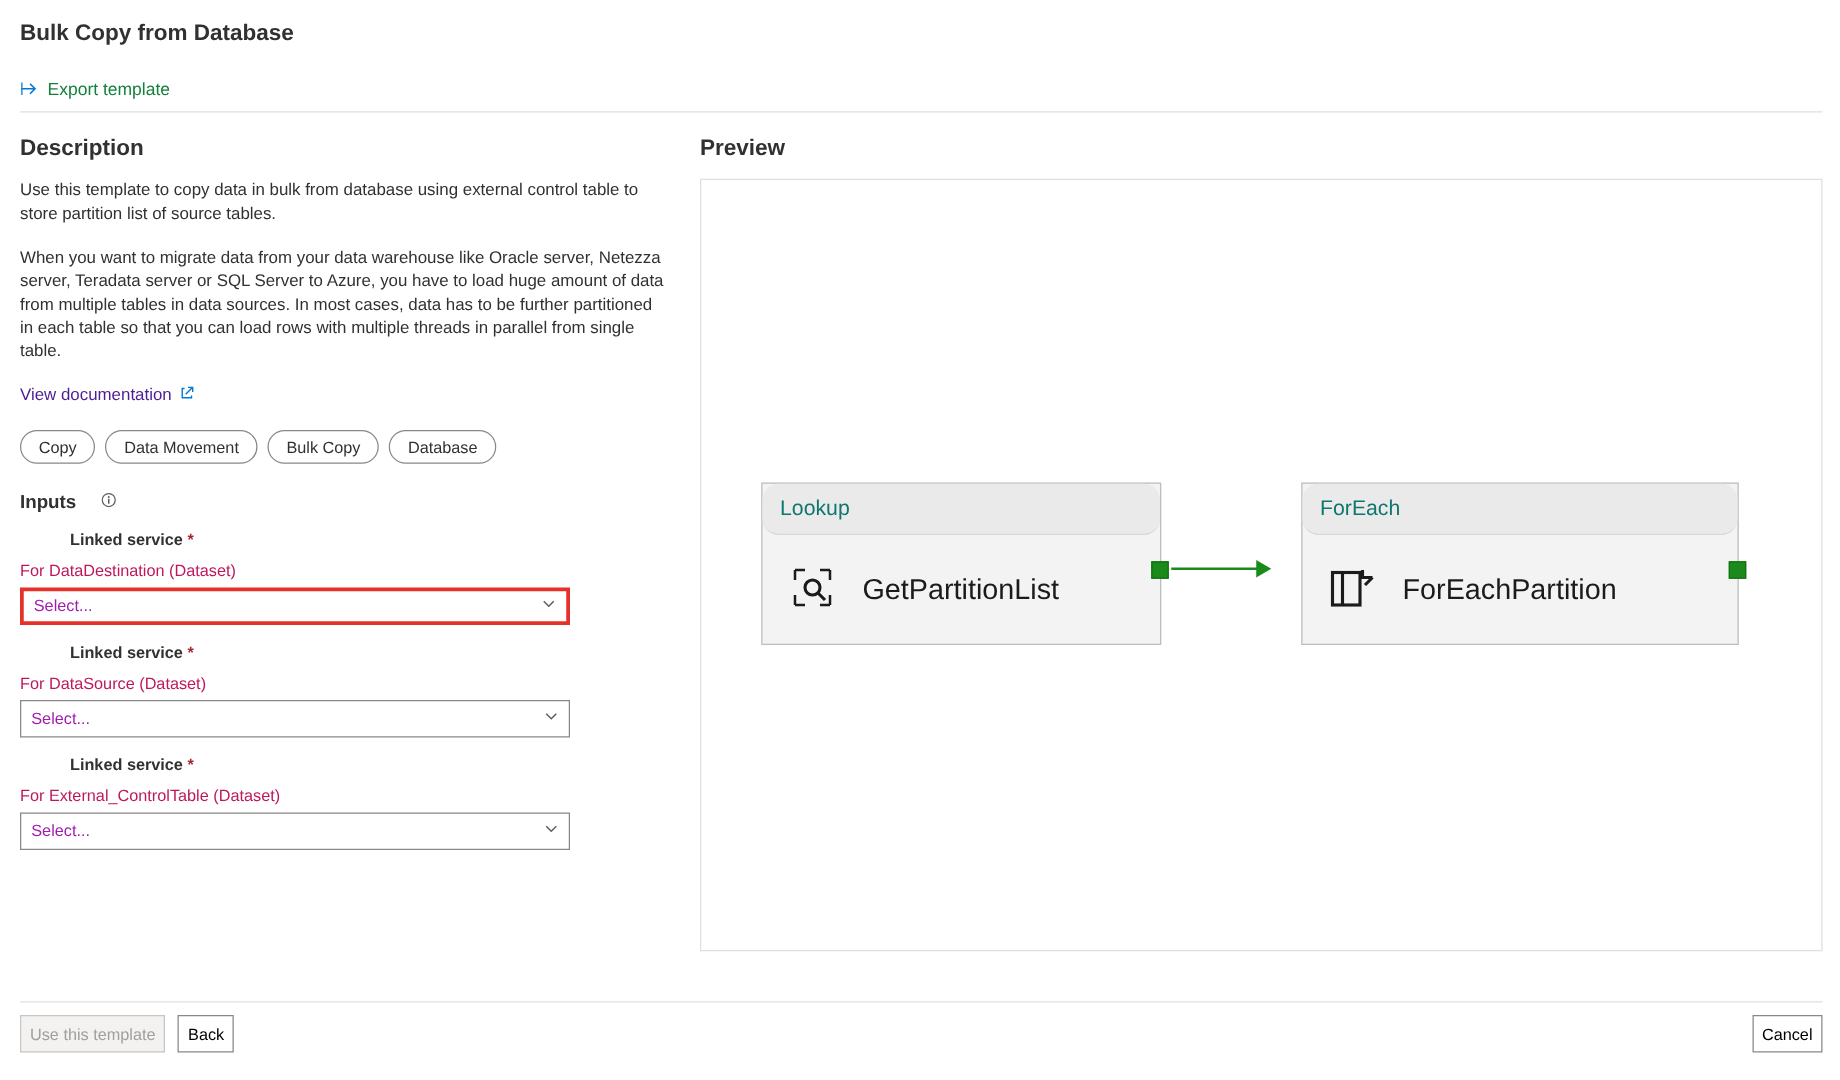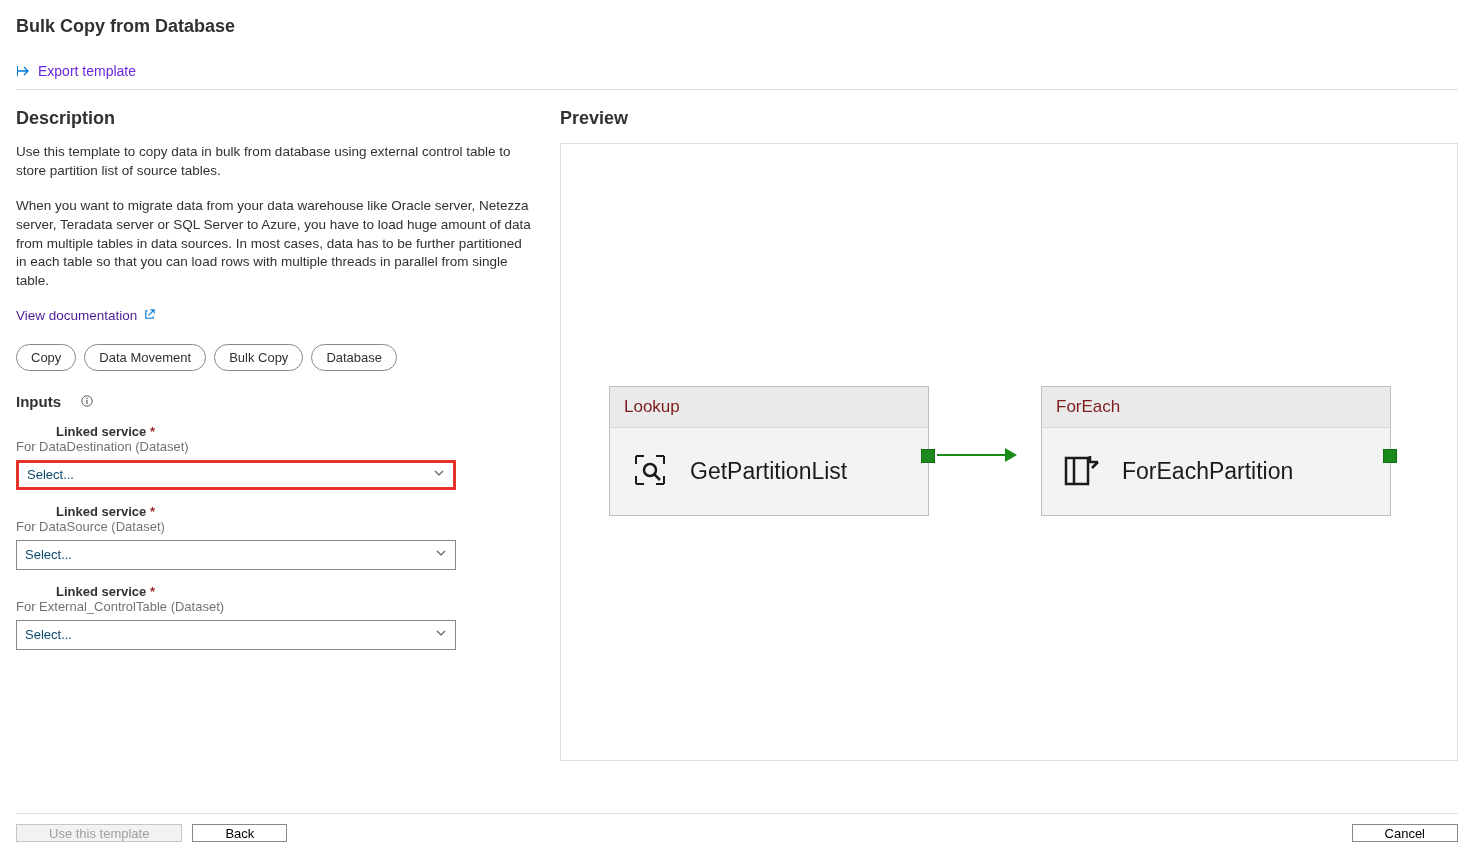--- a/index.html
+++ b/index.html
@@ -25,21 +25,21 @@
       display: flex;
       align-items: center;
       gap: 6px;
       padding-bottom: 10px;
       border-bottom: 1px solid #e1dfdd;
       margin-bottom: 18px;
     }
     .toolbar .export-link {
       display: inline-flex;
       gap: 6px;
-      color: #6d28d9;
+      color: #15803d;
       cursor: pointer;
     }
     .toolbar .export-icon {
       color: #0078d4;
       display: inline-flex;
     }
     .content {
       display: flex;
       gap: 24px;
     }
@@ -105,35 +105,35 @@
     }
     .field-label {
       font-size: 13px;
       font-weight: 600;
       color: #323130;
       padding-left: 40px;
     }
     .req { color: #a4262c; }
     .field-sublabel {
       font-size: 13px;
-      color: #737373;
+      color: #be185d;
       margin-bottom: 6px;
-      margin-top: 0;
+      margin-top: 10px;
     }
     .select-box {
       width: 440px;
       height: 30px;
       border: 1px solid #8a8886;
       background: #fff;
       display: flex;
       align-items: center;
       justify-content: space-between;
       padding: 0 8px;
       font-size: 13px;
-      color: #0c4a6e;
+      color: #a21caf;
       cursor: pointer;
     }
     .select-box.highlighted {
       border: 3px solid #e6312a;
     }
     .chevron-down {
       color: #605e5c;
     }
     .preview-box {
       border: 1px solid #e1dfdd;
@@ -145,21 +145,22 @@
       position: absolute;
       width: 320px;
       border: 1px solid #bdbdbd;
       background: #f3f3f3;
     }
     .node-header {
       background: #eaeaea;
       border-bottom: 1px solid #d9d8d7;
       padding: 10px 14px;
       font-size: 17px;
-      color: #7f1d1d;
+      color: #0f766e;
+      border-radius: 13px;
     }
     .node-body {
       display: flex;
       align-items: center;
       gap: 20px;
       padding: 22px 20px;
     }
     .node-body svg { color: #1b1b1b; }
     .node-label {
       font-size: 23px;
@@ -192,22 +193,22 @@
       right: 14px;
       bottom: 22px;
       border-top: 1px solid #e1dfdd;
       padding-top: 10px;
       display: flex;
       align-items: center;
       justify-content: space-between;
     }
     .footer-left { display: flex; gap: 10px; }
     .btn {
-      height: 18px;
-      padding: 0 32px;
+      height: 30px;
+      padding: 0 7px;
       border: 1px solid #8a8886;
       background: #fff;
       font-size: 13px;
       cursor: pointer;
       font-family: inherit;
     }
     .btn.disabled {
       color: #a19f9d;
       border-color: #c8c6c4;
       background: #f3f2f1;

